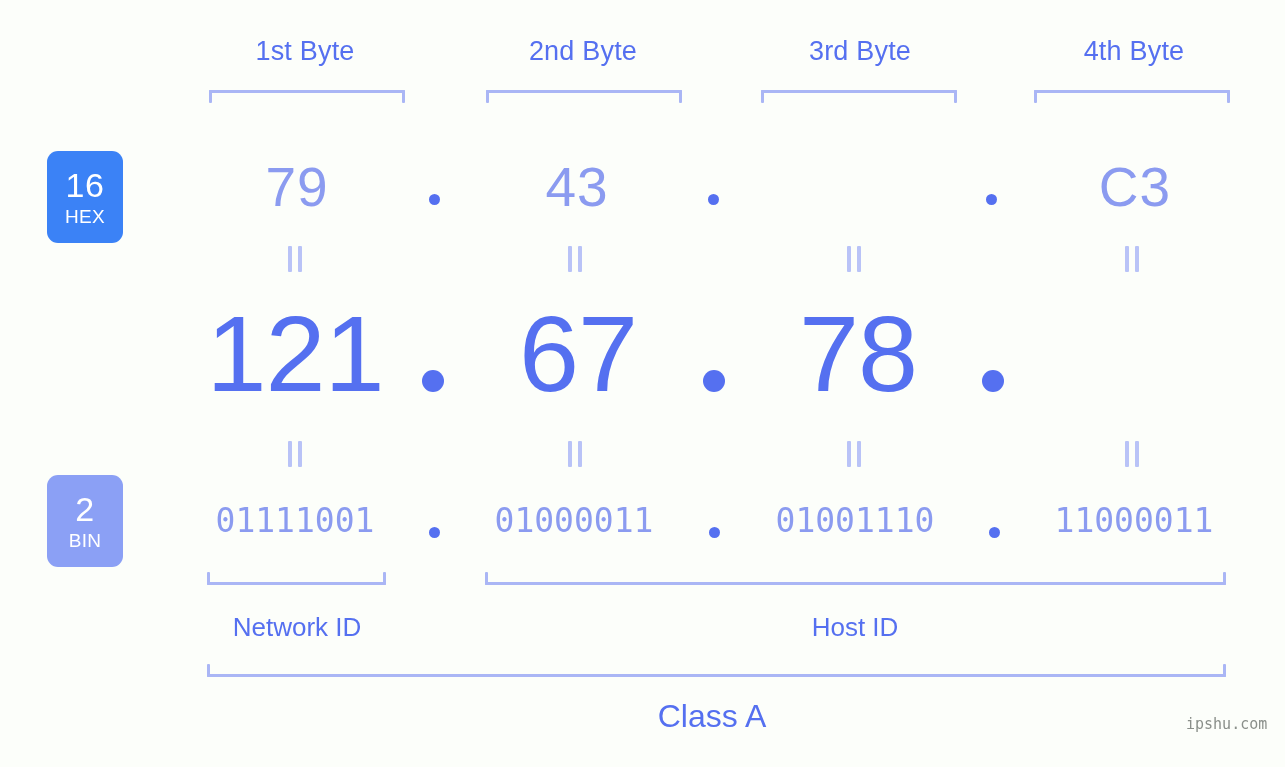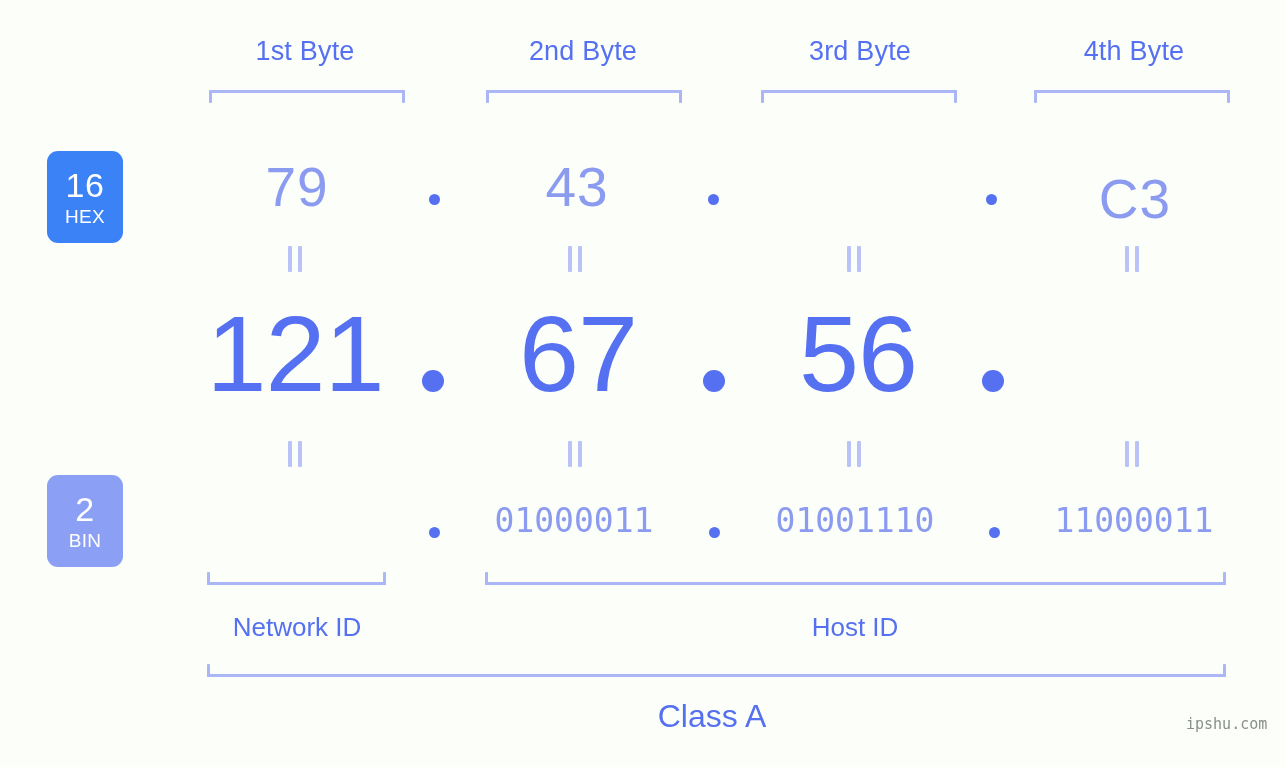--- a/index.html
+++ b/index.html
@@ -147,21 +147,21 @@
   <div class="badge" style="left:47px; top:475px; background:#8ba0f5;">
     <span class="num">2</span>
     <span class="abbr">BIN</span>
   </div>
 
   <div class="cell hex-val" style="left:207px; top:160px; width:180px;">79</div>
   <div class="dot small" style="left:429px; top:194px;"></div>
   <div class="cell hex-val" style="left:487px; top:160px; width:180px;">43</div>
   <div class="dot small" style="left:708px; top:194px;"></div>
   <div class="dot small" style="left:986px; top:194px;"></div>
-  <div class="cell hex-val" style="left:1045px; top:172px; width:180px;">C3</div>
+  <div class="cell hex-val" style="left:1045px; top:160px; width:180px;">C3</div>
 
   <div class="eq" style="left:288px; top:246px;">
       <i></i>
       <i></i>
     </div>
   <div class="eq" style="left:568px; top:246px;">
       <i></i>
       <i></i>
     </div>
   <div class="eq" style="left:847px; top:246px;">
@@ -170,40 +170,41 @@
     </div>
   <div class="eq" style="left:1125px; top:246px;">
       <i></i>
       <i></i>
     </div>
 
   <div class="cell dec-val" style="left:195px; top:300px; width:200px;">121</div>
   <div class="dot big" style="left:422px; top:370px;"></div>
   <div class="cell dec-val" style="left:478px; top:300px; width:200px;">67</div>
   <div class="dot big" style="left:703px; top:370px;"></div>
-  <div class="cell dec-val" style="left:758px; top:300px; width:200px;">56</div>
+  <div class="cell dec-val" style="left:758px; top:300px; width:200px;">78</div>
   <div class="dot big" style="left:982px; top:370px;"></div>
 
   <div class="eq" style="left:288px; top:441px;">
       <i></i>
       <i></i>
     </div>
   <div class="eq" style="left:568px; top:441px;">
       <i></i>
       <i></i>
     </div>
   <div class="eq" style="left:847px; top:441px;">
       <i></i>
       <i></i>
     </div>
   <div class="eq" style="left:1125px; top:441px;">
       <i></i>
       <i></i>
     </div>
 
+  <div class="cell bin-val" style="left:192px; top:504px; width:206px;">01111001</div>
   <div class="dot bin" style="left:429px; top:527px;"></div>
   <div class="cell bin-val" style="left:471px; top:504px; width:206px;">01000011</div>
   <div class="dot bin" style="left:709px; top:527px;"></div>
   <div class="cell bin-val" style="left:752px; top:504px; width:206px;">01001110</div>
   <div class="dot bin" style="left:989px; top:527px;"></div>
   <div class="cell bin-val" style="left:1031px; top:504px; width:206px;">11000011</div>
 
   <div class="bracket up" style="left:207px; top:571px; width:179px; height:14px;">
     <div class="bar"></div>
     <div class="tick l"></div>

